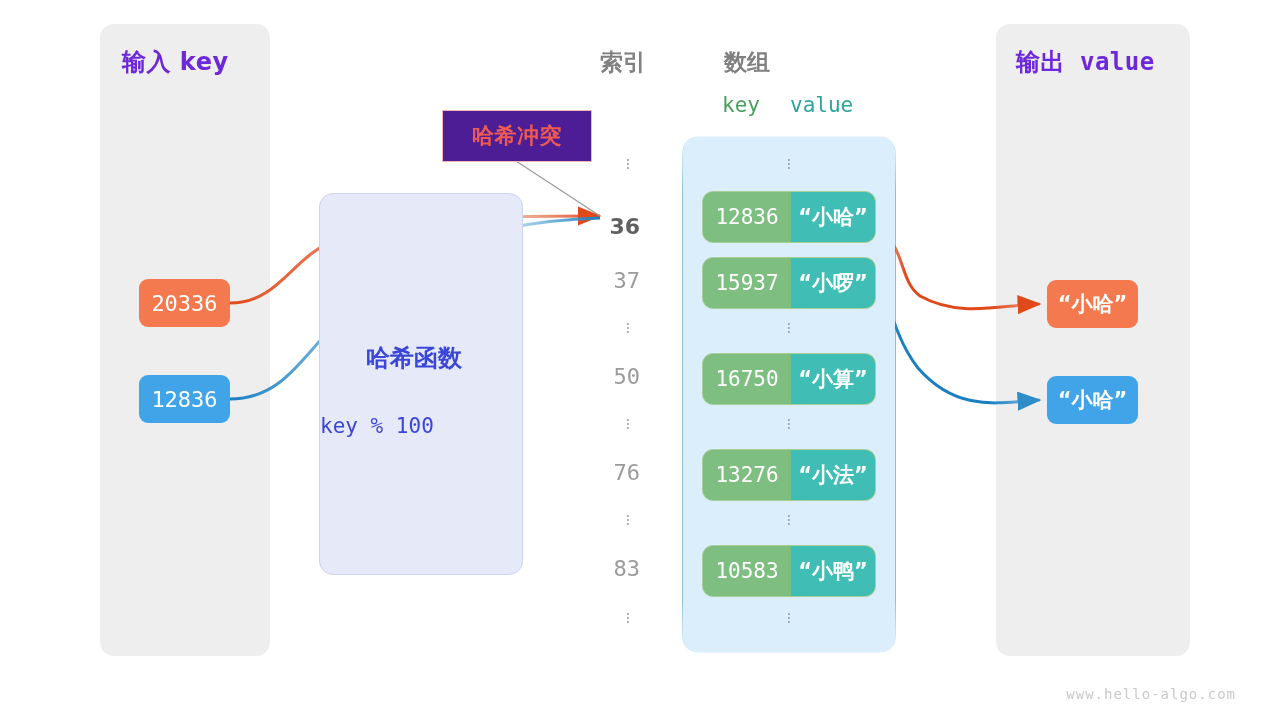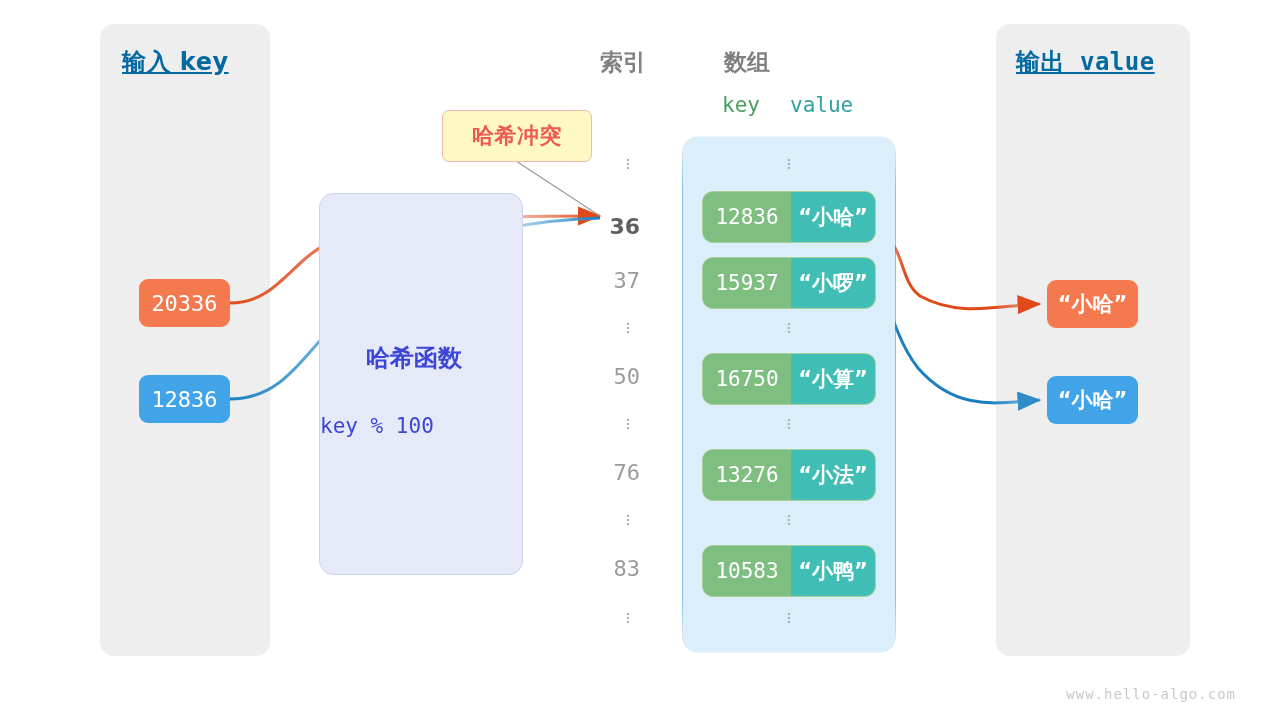--- a/index.html
+++ b/index.html
@@ -26,25 +26,24 @@
     position: absolute;
     background: #eeeeee;
     border-radius: 14px;
   }
   #input-panel  { left: 100px; top: 24px;  width: 170px; height: 632px; }
   #output-panel { left: 996px; top: 24px;  width: 194px; height: 632px; }
 
   .panel-title {
     position: absolute;
     font-weight: bold;
-    color: #0369a1;
+    color: #6d28d9;
     font-size: 24px;
     white-space: nowrap;
     letter-spacing: 0.5px;
-    text-decoration: underline;
   }
   #input-title  { left: 122px; top: 46px; }
   #output-title { left: 1016px; top: 46px; font-family: "DejaVu Sans Mono", "Liberation Mono", monospace; }
 
   .col-title {
     position: absolute;
     font-weight: bold;
     color: #808080;
     font-size: 23px;
     white-space: nowrap;
@@ -89,23 +88,23 @@
     font-family: "DejaVu Sans Mono", "Liberation Mono", monospace;
     font-size: 21px;
     margin-top: 22px;
   }
 
   
   #collision-box {
     position: absolute;
     left: 442px; top: 110px;
     width: 148px; height: 50px;
-    background: #fef9c3;
+    background: #4c1d95;
     border: 1.4px solid #f5b7b3;
-    border-radius: 7px;
+    border-radius: 0;
     display: flex;
     align-items: center;
     justify-content: center;
   }
   #collision-label {
     color: #ee5a52;
     font-size: 22px;
     font-weight: bold;
     letter-spacing: 0.5px;
   }

